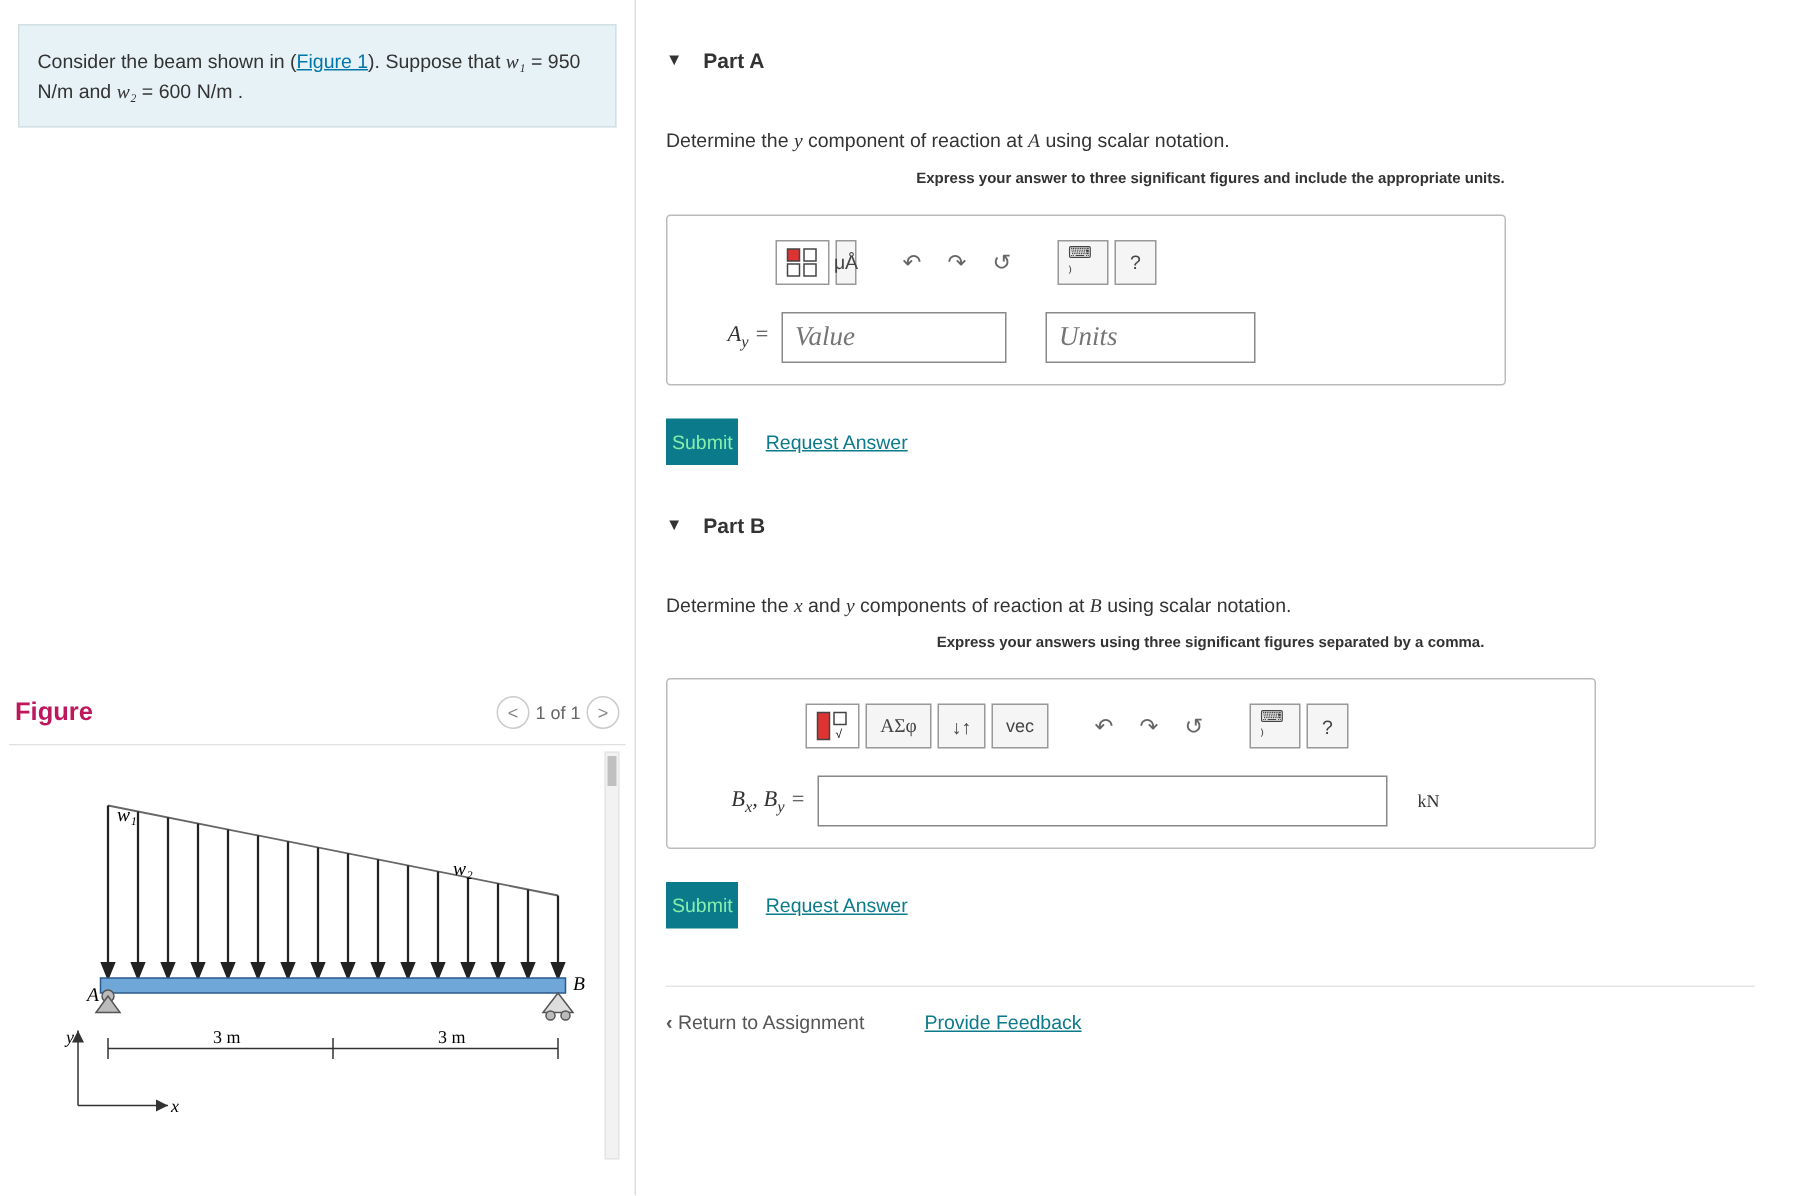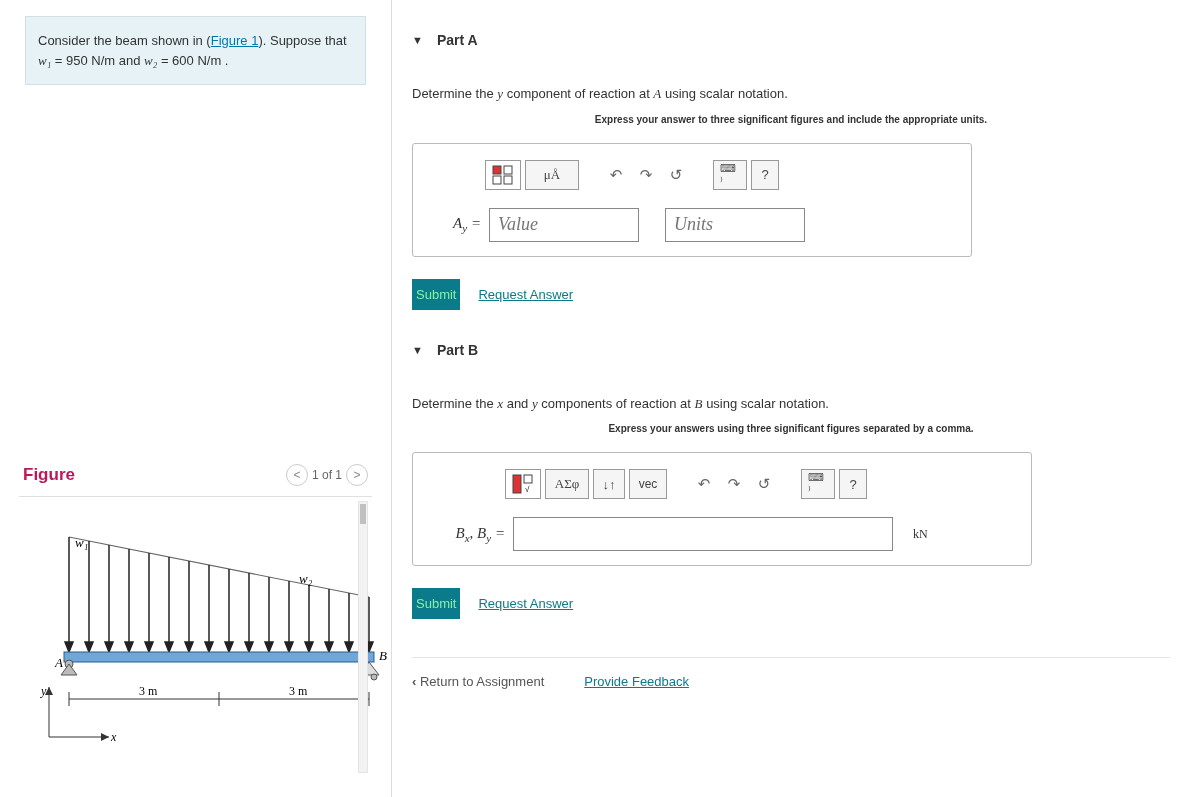--- a/index.html
+++ b/index.html
@@ -7,23 +7,23 @@
   font-family: Arial, Helvetica, sans-serif;
   font-size: 13px;
   color: #333;
   background: #fff;
   width: 1200px;
   height: 797px;
   position: relative;
 }
 .container { display: flex; height: 100%; }
 .left-col {
-  width: 392px;
+  width: 424px;
   border-right: 1px solid #ddd;
-  padding: 8px 13px;
+  padding: 8px 0;
   display: flex;
   flex-direction: column;
 }
 .problem-box {
   background: #e6f2f5;
   border: 1px solid #d0e0e5;
   margin: 8px 12px 12px 12px;
   padding: 14px 12px;
   font-size: 13px;
   line-height: 1.5;
@@ -73,21 +73,21 @@
   width: 560px;
 }
 .toolbar { display: flex; align-items: center; gap: 4px; margin-bottom: 18px; margin-left: 52px; }
 .tool-btn {
   border: 1px solid #999; background: #f5f5f5; height: 30px;
   display: inline-flex; align-items: center; justify-content: center;
   font-size: 13px; cursor: pointer; padding: 0 6px; color: #444;
 }
 .tool-btn.templates { background: #fff; width: 36px; position: relative; }
 .tool-btn.templates svg { display: block; }
-.tool-btn.mua { width: 54px; font-family: Liberation Serif, serif; }
+.tool-btn.mua { width: 14px; font-family: Liberation Sans, sans-serif; }
 .tool-btn.plain { border: none; background: transparent; width: 26px; font-size: 15px; color: #666; }
 .tool-btn.kbd { width: 34px; font-size: 11px; }
 .tool-btn.help { width: 28px; }
 .tool-gap { width: 16px; }
 .answer-row { display: flex; align-items: center; gap: 8px; }
 .ans-label { font-family: 'Times New Roman', serif; font-style: italic; font-size: 15px; min-width: 48px; text-align: right; }
 .ans-label .sub { font-size: 11px; font-style: italic; }
 .val-input, .units-input, .wide-input {
   border: 1px solid #888; height: 34px; padding: 4px 8px;
   font-family: 'Times New Roman', serif; font-style: italic; font-size: 18px; color: #999;

